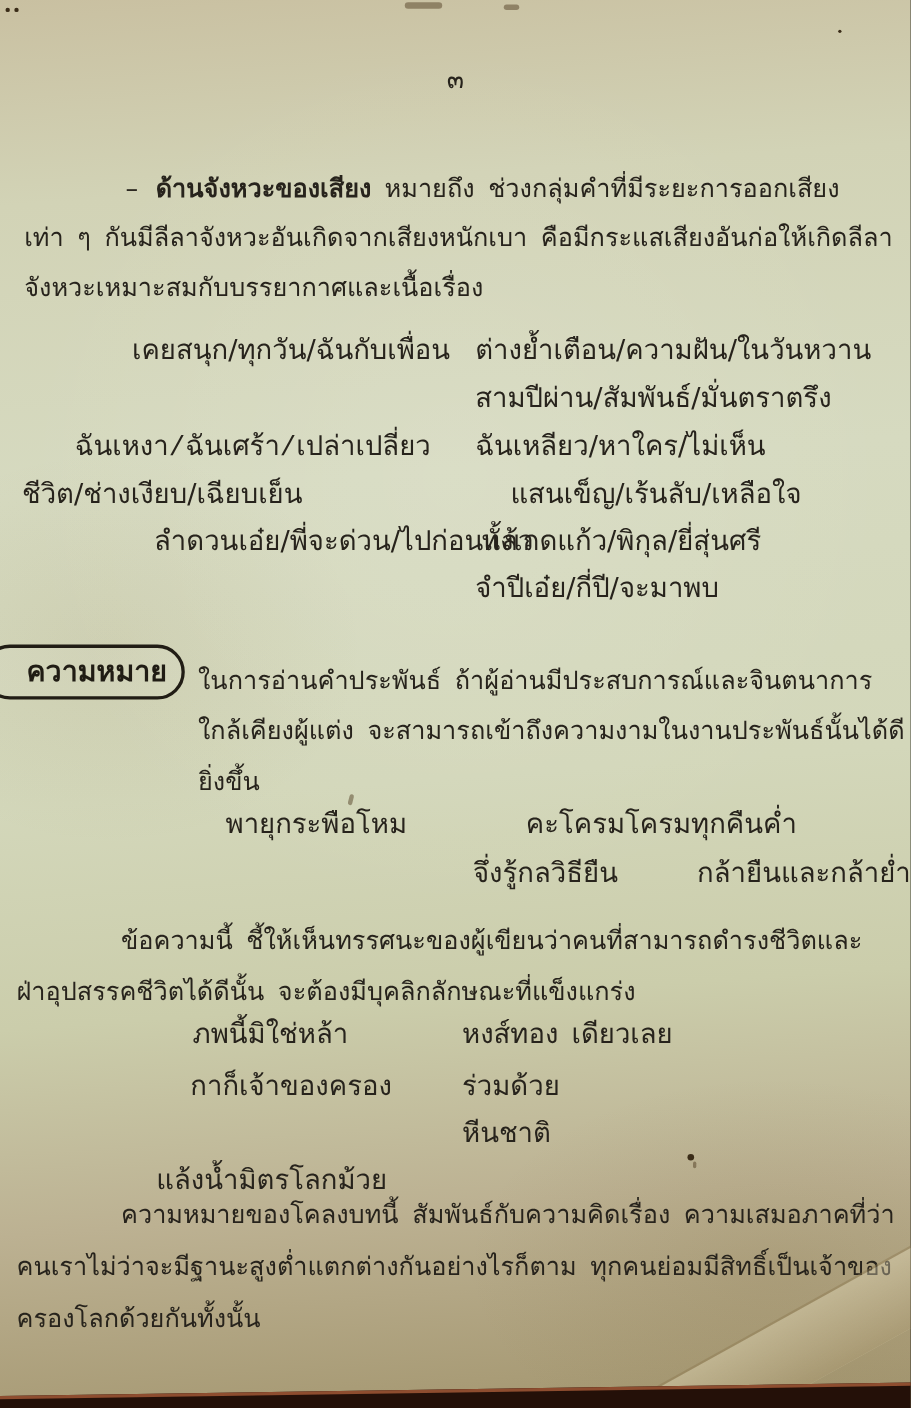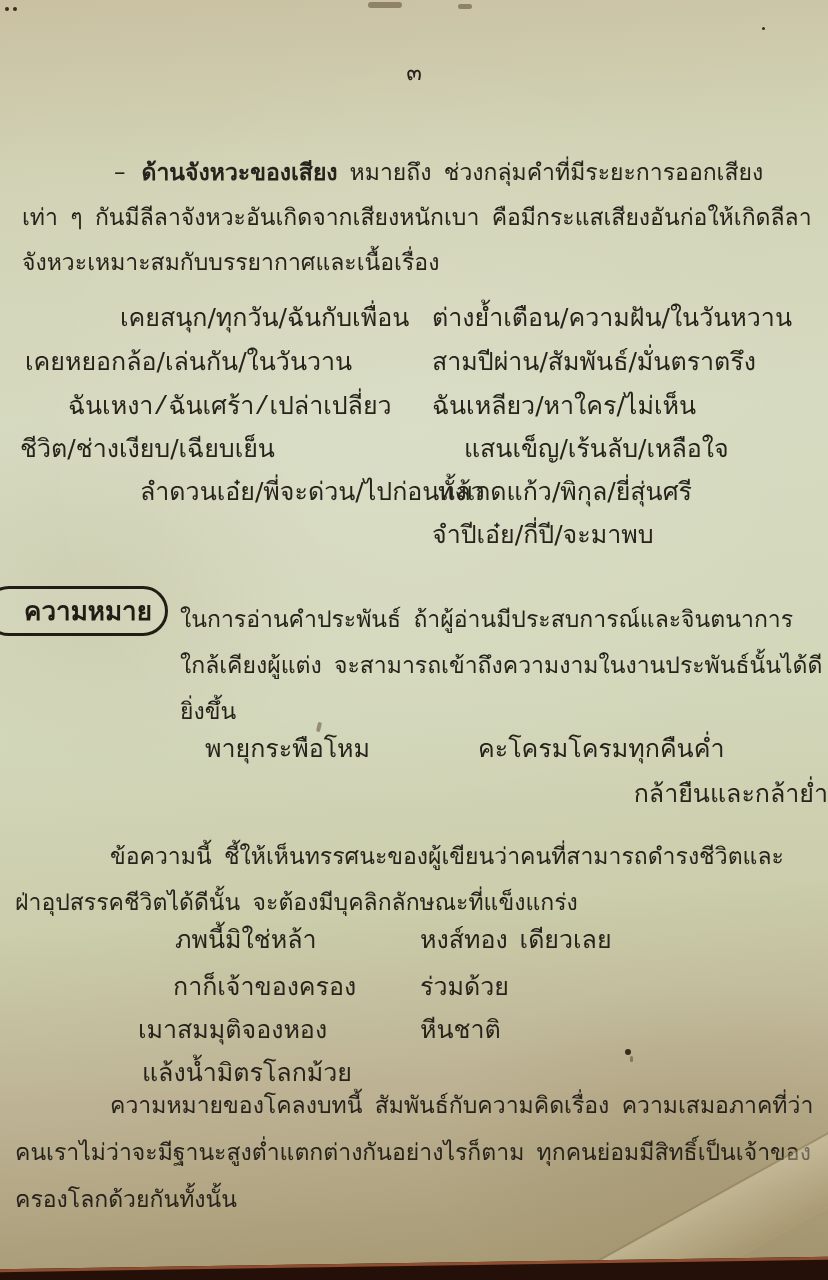--- a/index.html
+++ b/index.html
@@ -70,21 +70,20 @@
     <div class="line">เท่า ๆ กันมีลีลาจังหวะอันเกิดจากเสียงหนักเบา คือมีกระแสเสียงอันก่อให้เกิดลีลา</div>
     <div class="line">จังหวะเหมาะสมกับบรรยากาศและเนื้อเรื่อง</div>
   </div>
 
   <div>
     <div class="prow" style="top:296px;">
       <span class="pl" style="margin-left:120px;">เคยสนุก/ทุกวัน/ฉันกับเพื่อน</span>
       <span class="pr" style="left:432px;">ต่างย้ำเตือน/ความฝัน/ในวันหวาน</span>
     </div>
     <div class="prow" style="top:340px;">
-      <span class="pl" style="margin-left:25px;">เคยหยอกล้อ/เล่นกัน/ในวันวาน</span>
       <span class="pr" style="left:432px;">สามปีผ่าน/สัมพันธ์/มั่นตราตรึง</span>
     </div>
     <div class="prow" style="top:384px;">
       <span class="pl" style="margin-left:68px;font-family:Liberation Mono, monospace;">ฉันเหงา/ฉันเศร้า/เปล่าเปลี่ยว</span>
       <span class="pr" style="left:432px;">ฉันเหลียว/หาใคร/ไม่เห็น</span>
     </div>
     <div class="prow" style="top:427px;">
       <span class="pl" style="margin-left:20px;">ชีวิต/ช่างเงียบ/เฉียบเย็น</span>
       <span class="pr" style="left:432px;margin-left:32px;">แสนเข็ญ/เร้นลับ/เหลือใจ</span>
     </div>
@@ -107,39 +106,39 @@
     <div class="line">ยิ่งขึ้น</div>
   </div>
 
   <div>
     <div class="prow" style="top:727px;">
       <span class="pl" style="margin-left:205px;">พายุกระพือโหม</span>
       <span class="pr" style="left:430px;margin-left:48px;">คะโครมโครมทุกคืนค่ำ</span>
     </div>
     <div class="prow" style="top:772px;text-align:right;">
       <span class="pl" style="margin-left:150px;">กล้ายืนและกล้าย่ำ</span>
+      <span class="pr" style="left:430px;">จึ่งรู้กลวิธียืน</span>
     </div>
   </div>
 
   <div class="blk" style="top:833px;left:15px;right:10px;">
     <div class="line" style="padding-left:95px;">ข้อความนี้ ชี้ให้เห็นทรรศนะของผู้เขียนว่าคนที่สามารถดำรงชีวิตและ</div>
     <div class="line">ฝ่าอุปสรรคชีวิตได้ดีนั้น จะต้องมีบุคลิกลักษณะที่แข็งแกร่ง</div>
   </div>
 
   <div>
     <div class="prow" style="top:918px;">
       <span class="pl" style="margin-left:175px;">ภพนี้มิใช่หล้า</span>
       <span class="pr" style="left:420px;">หงส์ทอง เดียวเลย</span>
     </div>
     <div class="prow" style="top:965px;padding-left:25px;">
       <span class="pl" style="margin-left:148px;">กาก็เจ้าของครอง</span>
       <span class="pr" style="left:420px;">ร่วมด้วย</span>
     </div>
     <div class="prow" style="top:1008px;">
-      <span class="pl" style="margin-left:138px;">เมาสมมุติจองหอง</span>
       <span class="pr" style="left:420px;">หีนชาติ</span>
     </div>
     <div class="prow" style="top:1051px;">
       <span class="pl" style="margin-left:142px;">แล้งน้ำมิตรโลกม้วย</span>
     </div>
   </div>
 
   <div class="blk" style="top:1082px;left:15px;right:8px;line-height:47px;">
     <div class="line" style="padding-left:95px;">ความหมายของโคลงบทนี้ สัมพันธ์กับความคิดเรื่อง ความเสมอภาคที่ว่า</div>
     <div class="line">คนเราไม่ว่าจะมีฐานะสูงต่ำแตกต่างกันอย่างไรก็ตาม ทุกคนย่อมมีสิทธิ์เป็นเจ้าของ</div>

